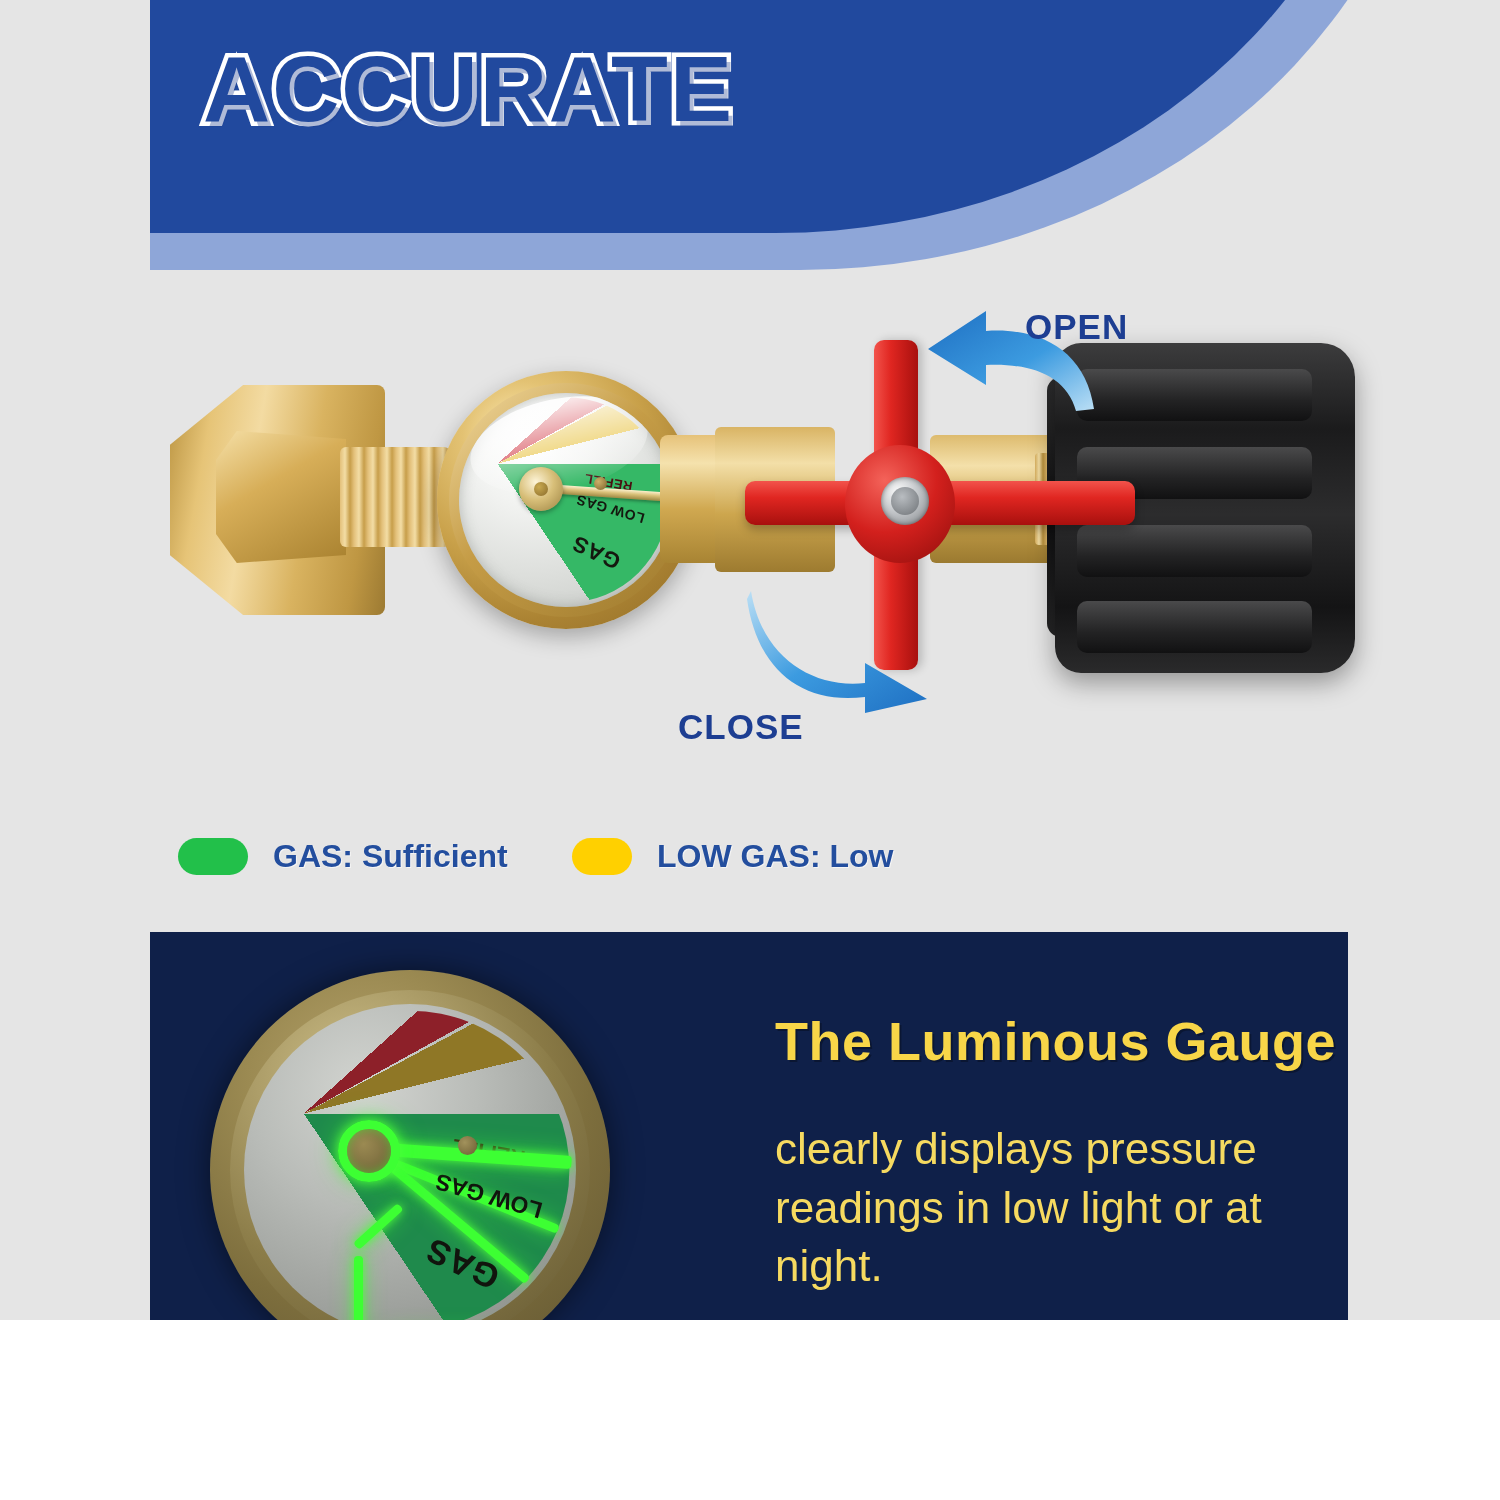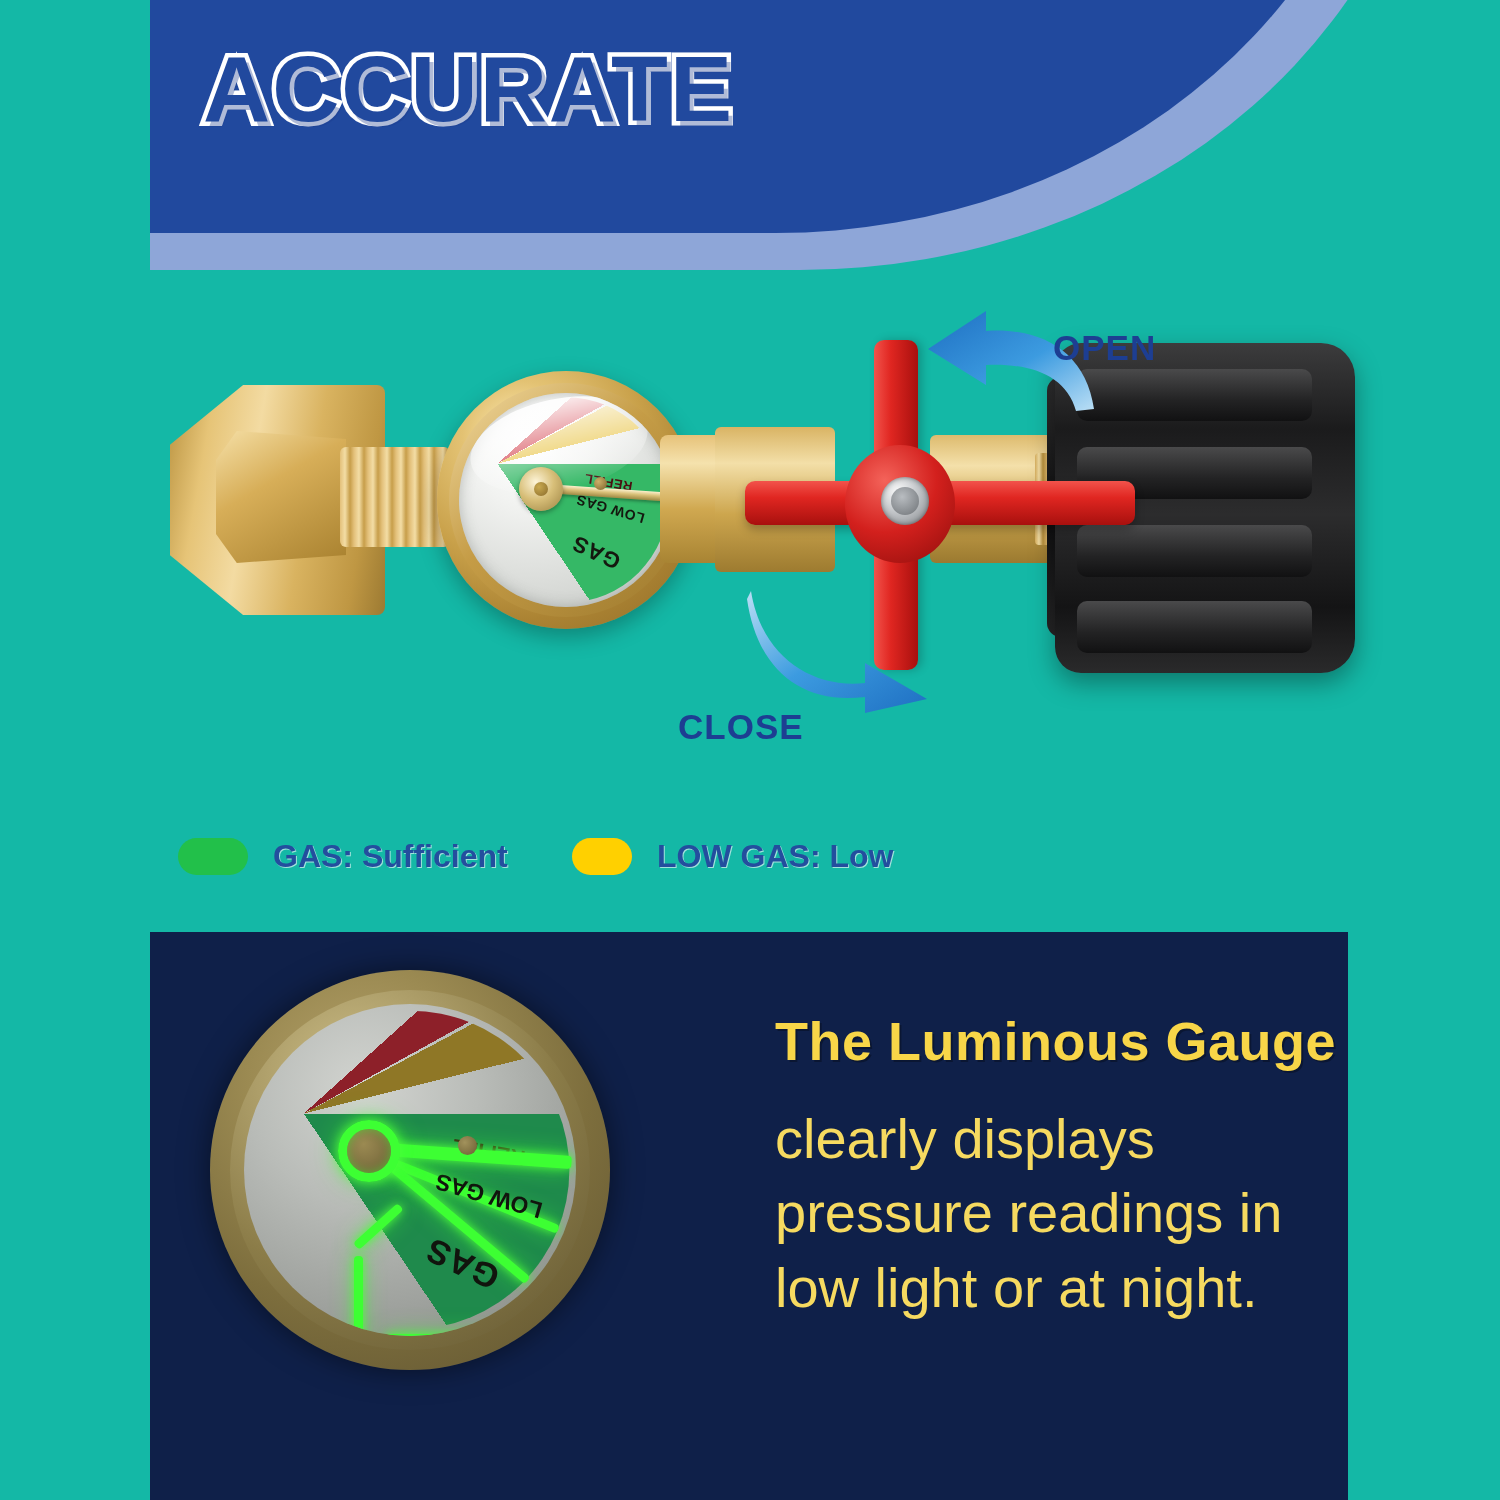--- a/index.html
+++ b/index.html
@@ -1,17 +1,17 @@
 <!DOCTYPE html>
 <html><head>
 <meta charset="utf-8">
 <style>
   html,body{margin:0;padding:0;background:#ffffff;}
   body{width:1500px;height:1500px;overflow:hidden;font-family:"Liberation Sans",sans-serif;}
-  #page{position:relative;width:1500px;height:1500px;background:#14b8a6;overflow:hidden;}
+  #page{position:relative;width:1500px;height:1320px;background:#e5e5e5;overflow:hidden;}
 
   
   #banner-wrap{position:absolute;left:0;top:0;width:1500px;height:300px;overflow:hidden;}
   .banner-light{position:absolute;left:150px;top:-560px;width:1290px;height:830px;
     background:#8EA6D8;border-bottom-right-radius:640px 560px;}
   .banner-dark{position:absolute;left:150px;top:-600px;width:1245px;height:833px;
     background:#21499E;border-bottom-right-radius:620px 540px;}
 
   #title-block{position:absolute;left:0;top:0;width:1500px;height:300px;}
   .title-line{position:absolute;font-weight:bold;letter-spacing:2px;white-space:nowrap;
@@ -104,21 +104,21 @@
     box-shadow:0 10px 26px rgba(0,0,0,.35);}
   .qcc-collar{position:absolute;left:1047px;top:92px;width:54px;height:260px;border-radius:14px;
     background:linear-gradient(180deg,#2e2e2f,#101011 55%,#262627);}
   .qcc-rib{position:absolute;left:1090px;width:235px;height:52px;border-radius:10px;
     background:linear-gradient(180deg,#4a4a4b,#232324 60%,#111112);}
 
   
   #arrow-open{position:absolute;left:890px;top:20px;width:210px;height:110px;}
   #arrow-close{position:absolute;left:745px;top:300px;width:200px;height:130px;}
   .arrow-label{position:absolute;font-weight:bold;color:#1D3E92;font-size:35px;letter-spacing:1px;}
-  #open-label{left:1053px;top:22px;margin-top:21px;}
+  #open-label{left:1025px;top:22px;}
   #close-label{left:678px;top:422px;}
 
   
   #legend{position:absolute;left:0;top:828px;width:1500px;height:70px;}
   .leg-item{position:absolute;display:flex;align-items:center;}
   .pill{display:inline-block;border-radius:22px;height:37px;}
   .leg-txt{font-size:32px;font-weight:bold;color:#234E9E;white-space:nowrap;margin-left:25px;
     text-shadow:1px 1px 0 rgba(255,255,255,.6);}
 
   
@@ -148,21 +148,21 @@
   .lum-screw{position:absolute;left:214px;top:132px;width:19px;height:19px;border-radius:50%;
     background:radial-gradient(circle at 36% 34%,#a2925c,#6a5c32);}
   .lum-lbl{position:absolute;font-weight:bold;color:#11140d;white-space:nowrap;}
   .lum-gas{left:180px;top:240px;font-size:34px;transform:rotate(205deg);letter-spacing:1px;}
   .lum-low{left:190px;top:178px;font-size:23px;transform:rotate(196deg);}
   .lum-refill{left:208px;top:136px;font-size:21px;transform:rotate(190deg);color:#3a0b0e;}
 
   #lum-text{position:absolute;left:625px;top:78px;width:540px;}
   #lum-heading{font-size:54px;font-weight:bold;color:#F8D648;letter-spacing:.5px;white-space:nowrap;
     text-shadow:2px 2px 0 rgba(0,0,0,.3);}
-  #lum-body{margin-top:30px;font-size:56px;line-height:1.33;color:#F6DA60;}
+  #lum-body{margin-top:48px;font-size:44px;line-height:1.33;color:#F6DA60;}
 </style>
 </head>
 <body>
 
 <div id="page">
 
   <div id="banner-wrap">
     <div class="banner-light"></div>
     <div class="banner-dark"></div>
   </div>

